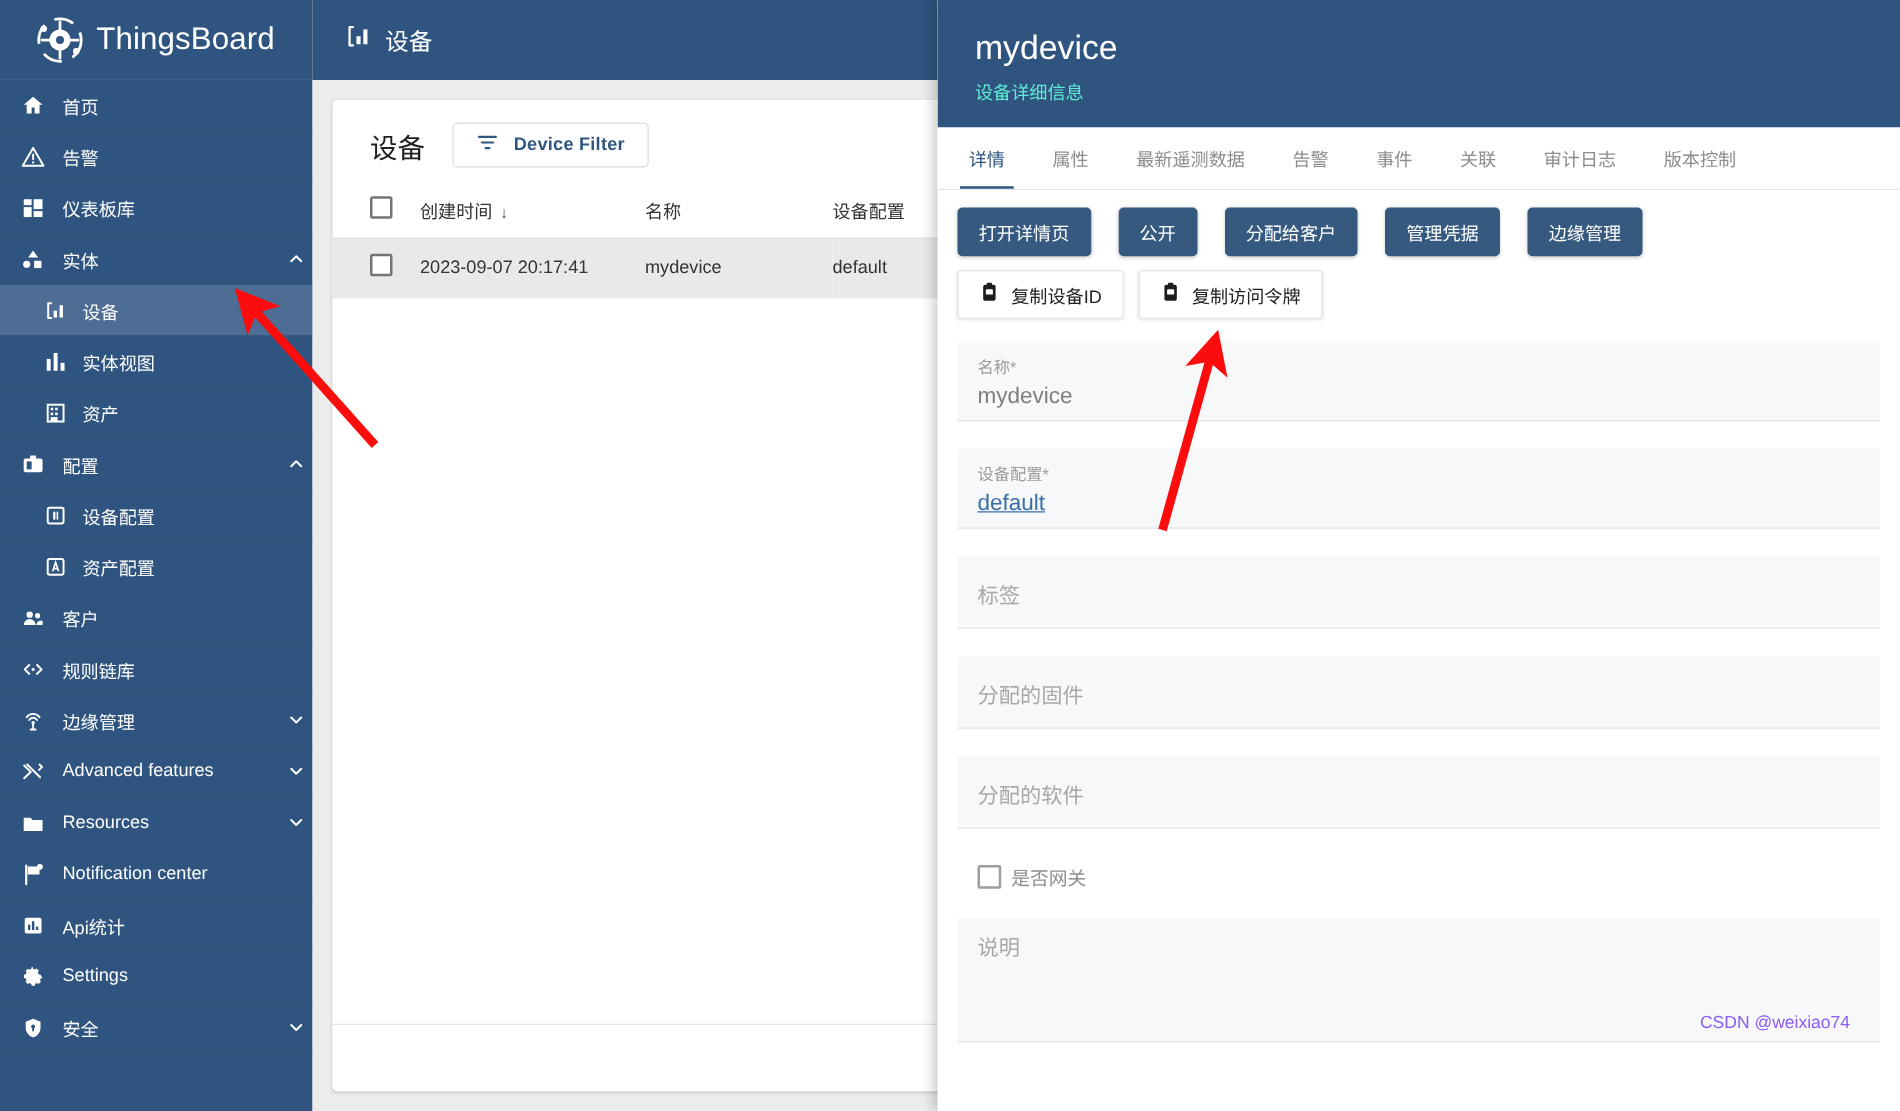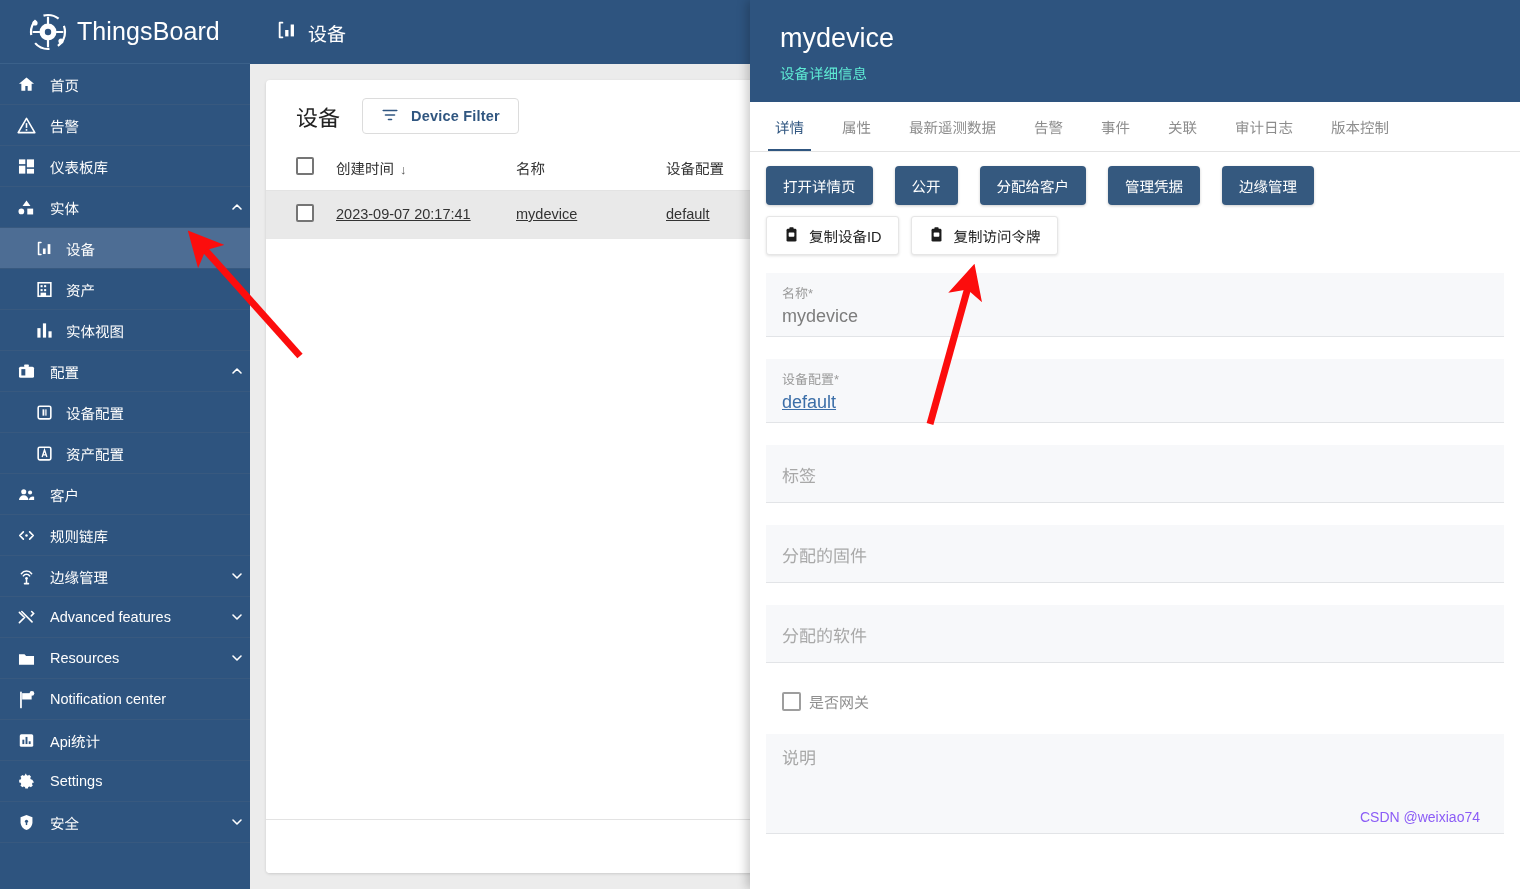--- a/index.html
+++ b/index.html
@@ -123,21 +123,20 @@
   table.dev-table th, table.dev-table td {
     text-align: left; font-weight: 400; padding: 0;
   }
   .th-row th {
     height: 44px; font-size: 14.5px; color: #333; font-weight: 700;
     border-bottom: 1px solid #e3e3e3; vertical-align: middle;
   }
   .td-row td {
     height: 48px; font-size: 14.5px; color: #333; vertical-align: middle;
     border-bottom: 1px solid #e8e8e8;
-    text-decoration: underline;
   }
   .td-row { background: #e9e9e9; cursor: pointer; }
   .col-chk  { width: 70px; padding-left: 30px !important; }
   .col-time { width: 180px; }
   .col-name { width: 150px; }
   .col-prof { width: 180px; }
   .chkbox {
     width: 18px; height: 18px; border: 2px solid #757575;
     border-radius: 2px; background: #fff; display: inline-block;
     cursor: pointer;
@@ -306,39 +305,39 @@
               <path d="M4.5 4.5v15M4.5 4.5h3M4.5 19.5h3" stroke="#fff" stroke-width="2" fill="none" stroke-linecap="round"></path>
               <rect x="10" y="12" width="3.4" height="7" fill="#fff"></rect>
               <rect x="16" y="6.5" width="3.4" height="12.5" fill="#fff"></rect>
             </svg>
           </span>
           <span class="nav-label">设备</span>
         </div>
         <div class="nav-item sub">
           <span class="nav-ico">
             <svg width="19" height="19" viewBox="0 0 24 24">
+              <rect x="3" y="9" width="4" height="12" fill="#fff"></rect>
+              <rect x="10" y="3" width="4" height="18" fill="#fff"></rect>
+              <rect x="17" y="13" width="4" height="8" fill="#fff"></rect>
+            </svg>
+          </span>
+          <span class="nav-label">实体视图</span>
+        </div>
+        <div class="nav-item sub">
+          <span class="nav-ico">
+            <svg width="19" height="19" viewBox="0 0 24 24">
               <rect x="4" y="3.5" width="16" height="17" fill="none" stroke="#fff" stroke-width="2"></rect>
               <rect x="7" y="6.5" width="2.6" height="2.6" fill="#fff"></rect>
               <rect x="11.5" y="6.5" width="2.6" height="2.6" fill="#fff"></rect>
               <rect x="7" y="11.5" width="2.6" height="2.6" fill="#fff"></rect>
               <rect x="11.5" y="11.5" width="2.6" height="2.6" fill="#fff"></rect>
               <rect x="7" y="16" width="7" height="4.5" fill="#fff"></rect>
             </svg>
           </span>
           <span class="nav-label">资产</span>
-        </div>
-        <div class="nav-item sub">
-          <span class="nav-ico">
-            <svg width="19" height="19" viewBox="0 0 24 24">
-              <rect x="3" y="9" width="4" height="12" fill="#fff"></rect>
-              <rect x="10" y="3" width="4" height="18" fill="#fff"></rect>
-              <rect x="17" y="13" width="4" height="8" fill="#fff"></rect>
-            </svg>
-          </span>
-          <span class="nav-label">实体视图</span>
         </div>
         <div class="nav-item">
           <span class="nav-ico">
             <svg width="19" height="19" viewBox="0 0 24 24">
               <rect x="2.5" y="6" width="19" height="14" rx="2" fill="#fff"></rect>
               <rect x="9" y="3" width="6" height="3.5" rx="1" fill="#fff"></rect>
               <rect x="5.5" y="9" width="5" height="8" fill="#2e547f"></rect>
             </svg>
           </span>
           <span class="nav-label">配置</span>

